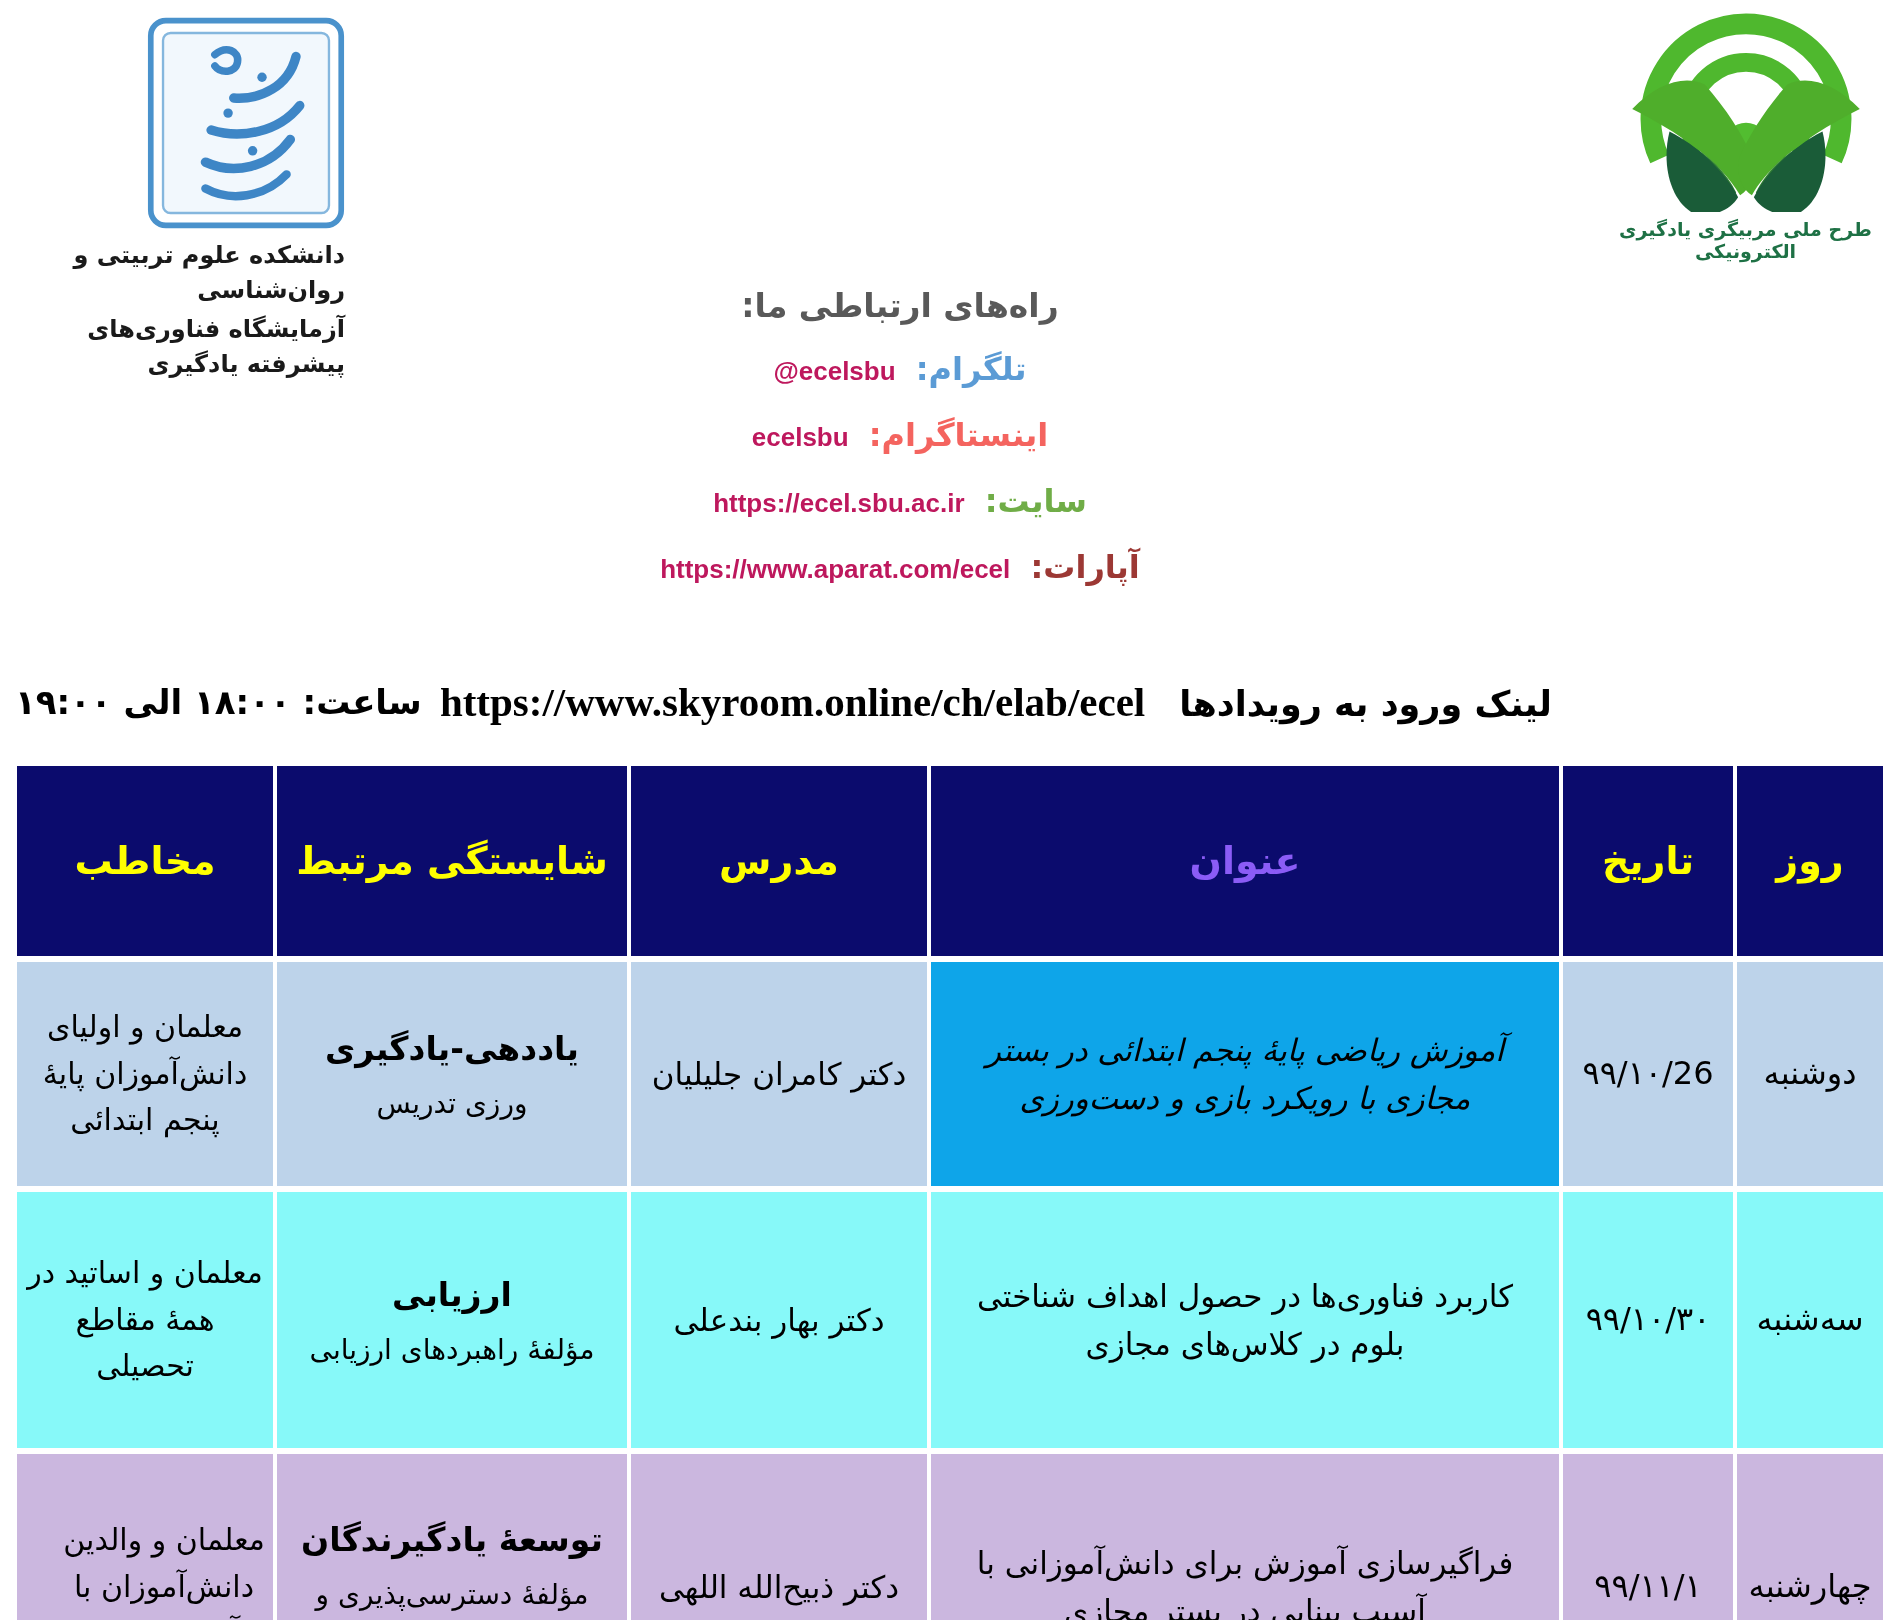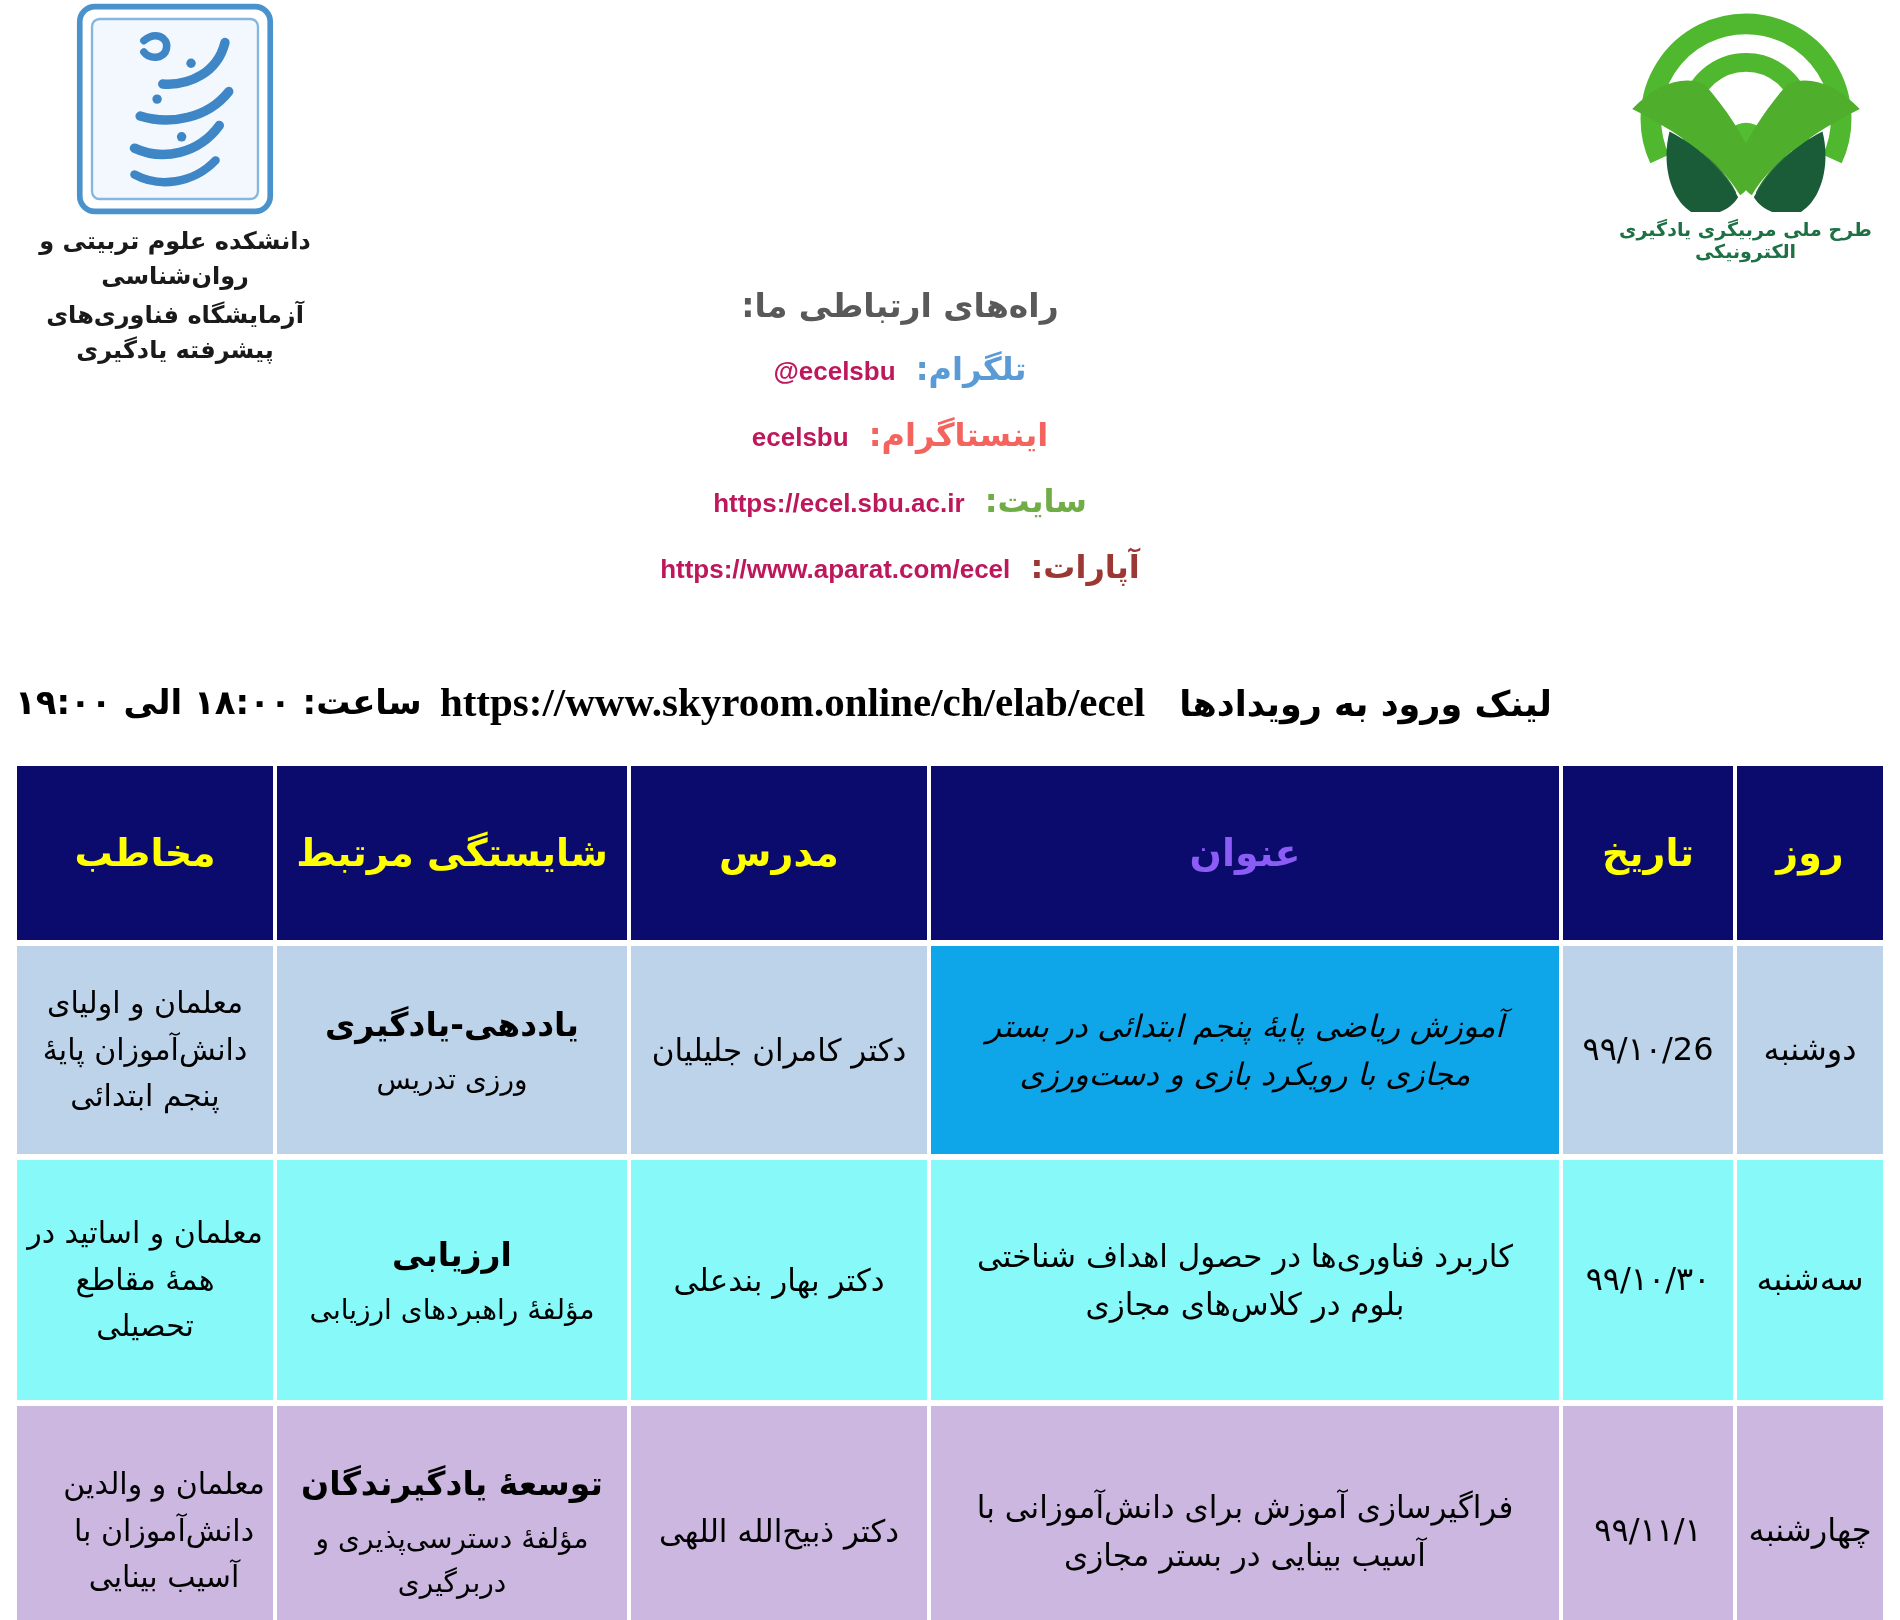--- a/index.html
+++ b/index.html
@@ -1,20 +1,20 @@
 <!DOCTYPE html>
 <html lang="fa"><head>
 <meta charset="utf-8">
 <style>
   html,body{margin:0;padding:0;background:#ffffff;}
   .page{position:relative;width:1900px;height:1620px;background:#ffffff;overflow:hidden;
         font-family:"DejaVu Sans",sans-serif;}
 
   
-  .header-left{position:absolute;left:5px;top:2px;width:340px;text-align:center;direction:rtl;}
+  .header-left{position:absolute;left:5px;top:16px;width:340px;text-align:right;direction:rtl;}
   .seal-wrap{display:inline-block;}
   .uni-caption{font-size:24px;font-weight:bold;color:#1a1a1a;line-height:35px;margin-top:4px;}
 
   .header-center{position:absolute;left:390px;top:28px;width:1120px;text-align:center;direction:rtl;}
   .main-title{font-size:46px;font-weight:bold;color:#2E74B5;line-height:1.25;}
   .sub-title{font-size:35px;font-weight:bold;color:#2E74B5;margin-top:26px;}
 
   .header-right{position:absolute;left:1598px;top:6px;width:295px;text-align:center;direction:rtl;}
   .program-caption{font-size:19px;font-weight:bold;color:#1E7145;margin-top:2px;}
 
@@ -30,21 +30,21 @@
   .events-bar{position:absolute;left:0;top:678px;width:1900px;height:56px;direction:rtl;}
   .link-group{position:absolute;right:348px;top:0;display:flex;direction:rtl;align-items:baseline;gap:34px;}
   .link-label{font-size:35px;font-weight:bold;color:#000;white-space:nowrap;}
   .link-url{font-family:"Liberation Serif","DejaVu Serif",serif;font-size:41px;font-weight:bold;
             color:#000;direction:ltr;white-space:nowrap;}
   .time-label{position:absolute;left:15px;top:4px;font-size:34px;font-weight:bold;color:#000;direction:rtl;white-space:nowrap;}
 
   
   .schedule{position:absolute;left:13px;top:760px;}
   table{border-collapse:separate;border-spacing:4px 6px;table-layout:fixed;width:1874px;direction:rtl;}
-  th,td{text-align:center;vertical-align:middle;padding:12px 10px;overflow:hidden;}
+  th,td{text-align:center;vertical-align:middle;padding:20px 10px;overflow:hidden;}
   th{background:#0B0B6D;color:#FFFF00;font-size:38px;font-weight:bold;height:150px;}
   col.c-day{width:146px;} col.c-date{width:170px;} col.c-title{width:628px;}
   col.c-instructor{width:296px;} col.c-competency{width:350px;} col.c-audience{width:256px;}
   td{font-size:30px;color:#000;line-height:1.55;}
   tr.r0 td{height:184px;} tr.r1 td{height:216px;} tr.r2 td{height:226px;}
   td.day-cell,td.date-cell{font-size:32px;}
   td.title-cell{font-size:31px;padding:4px 26px;}
   td.instructor-cell{font-size:31px;}
   .comp-main{font-size:33px;font-weight:bold;margin-bottom:8px;}
   .comp-sub{font-size:28px;}

